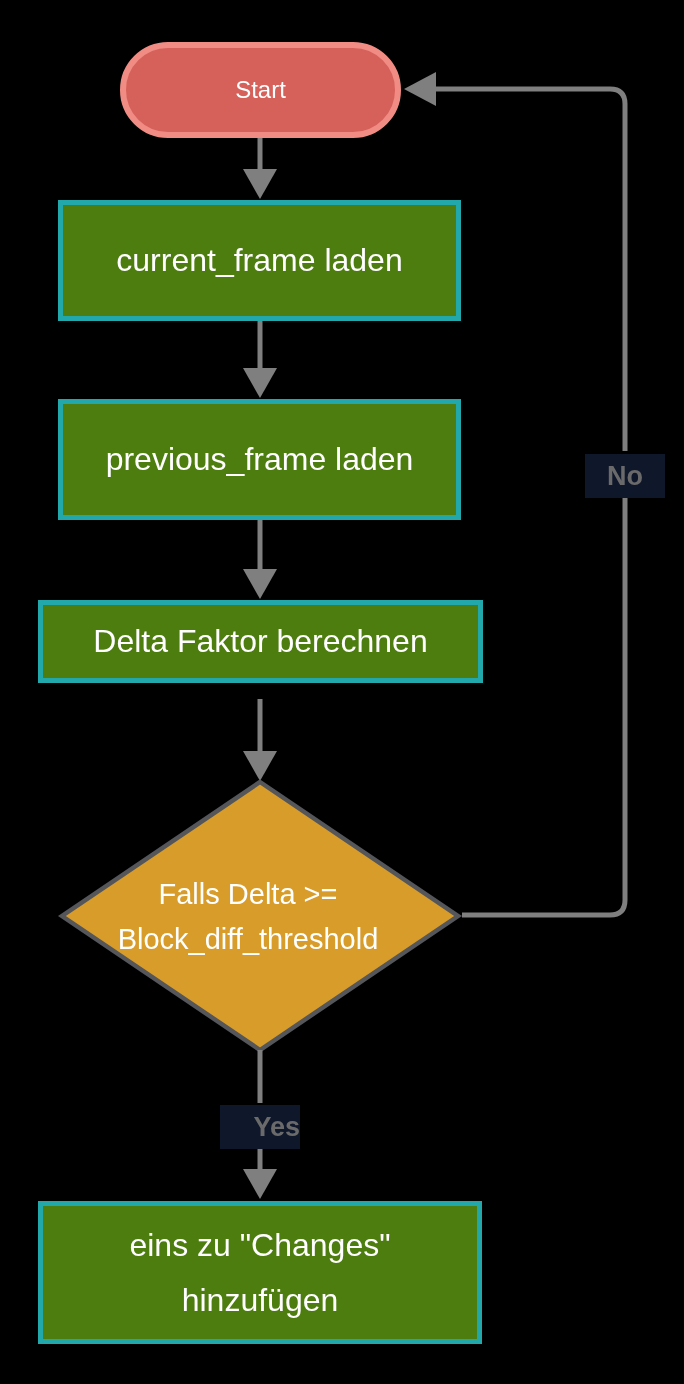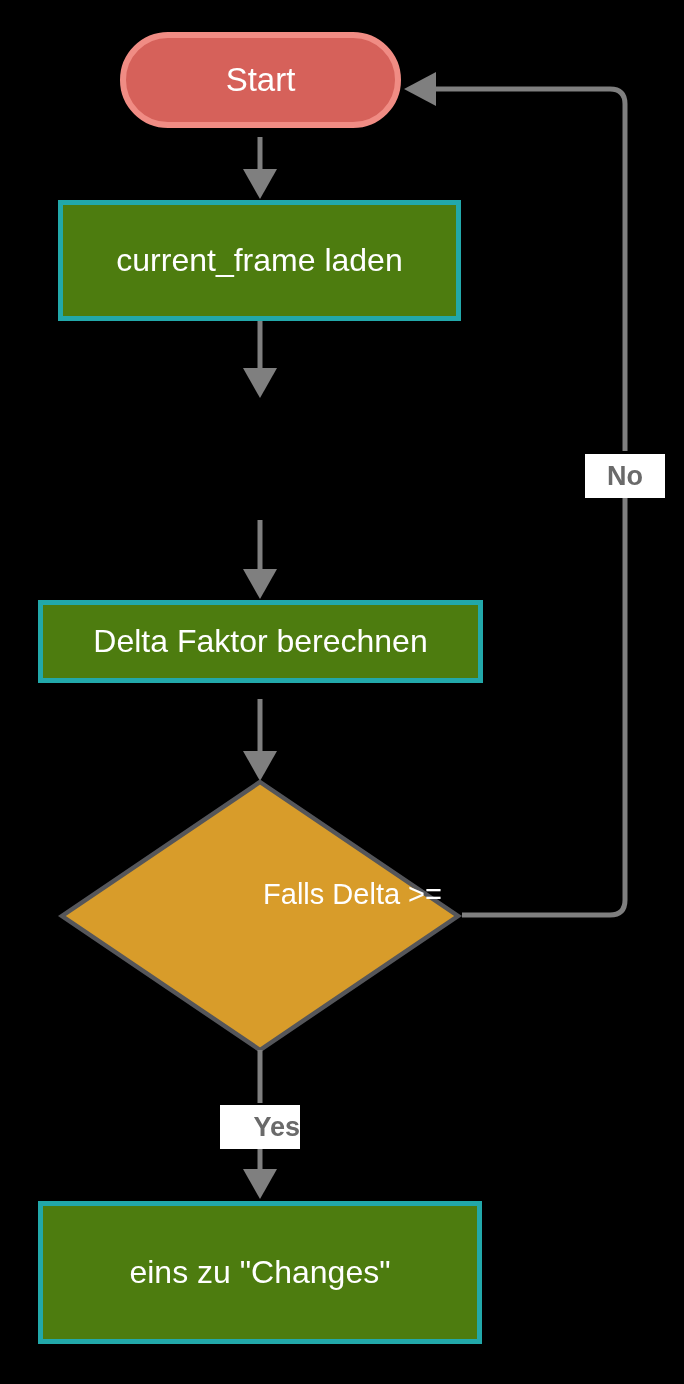--- a/index.html
+++ b/index.html
@@ -38,27 +38,27 @@
     position: absolute;
     display: flex;
     align-items: center;
     justify-content: center;
     text-align: center;
     color: #FFFFFF;
     box-sizing: border-box;
   }
   .node-start {
     left: 120px;
-    top: 32px;
+    top: 42px;
     width: 281px;
     height: 96px;
     background: #D6615A;
     border: 6px solid #F08C84;
     border-radius: 48px;
-    font-size: 33px;
+    font-size: 24px;
   }
   .process {
     background: #4d7c0f;
     border: 5px solid #22A8AA;
     font-size: 32px;
   }
   .node-current {
     left: 58px;
     top: 200px;
     width: 403px;
@@ -78,36 +78,36 @@
   }
   .node-changes {
     left: 38px;
     top: 1201px;
     width: 444px;
     height: 143px;
     line-height: 55px;
   }
   .diamond-label {
     position: absolute;
-    left: 102px;
+    left: 78px;
     top: 872px;
     width: 340px;
-    text-align: right;
+    text-align: center;
     color: #FFFFFF;
     font-size: 29px;
     line-height: 45px;
   }
   .edge-label {
     position: absolute;
     text-align: center;
     color: #6A6A6A;
     font-size: 27px;
     font-weight: 700;
     line-height: 44px;
-    background: #ffffff;
+    background: #0f172a;
   }
   .label-yes {
     left: 220px;
     top: 1105px;
     width: 80px;
     text-align: right;
   }
   .label-no {
     left: 585px;
     top: 454px;
@@ -145,32 +145,37 @@
   </svg>
 
   <div class="node node-start">
     <span>Start</span>
   </div>
 
   <div class="node process node-current">
     <span>current_frame laden</span>
   </div>
 
+  <div class="node process node-previous">
+    <span>previous_frame laden</span>
+  </div>
 
   <div class="node process node-delta">
     <span>Delta Faktor berechnen</span>
   </div>
 
   <div class="diamond-label multiline">
     <span>Falls Delta &gt;=</span>
+    <span>Block_diff_threshold</span>
   </div>
 
   <div class="edge-label label-yes">Yes</div>
 
   <div class="edge-label label-no">No</div>
 
   <div class="node process node-changes multiline">
     <div>
       <span>eins zu "Changes"</span>
+      <span>hinzufügen</span>
     </div>
   </div>
 
 </div>
 
 </body></html>

